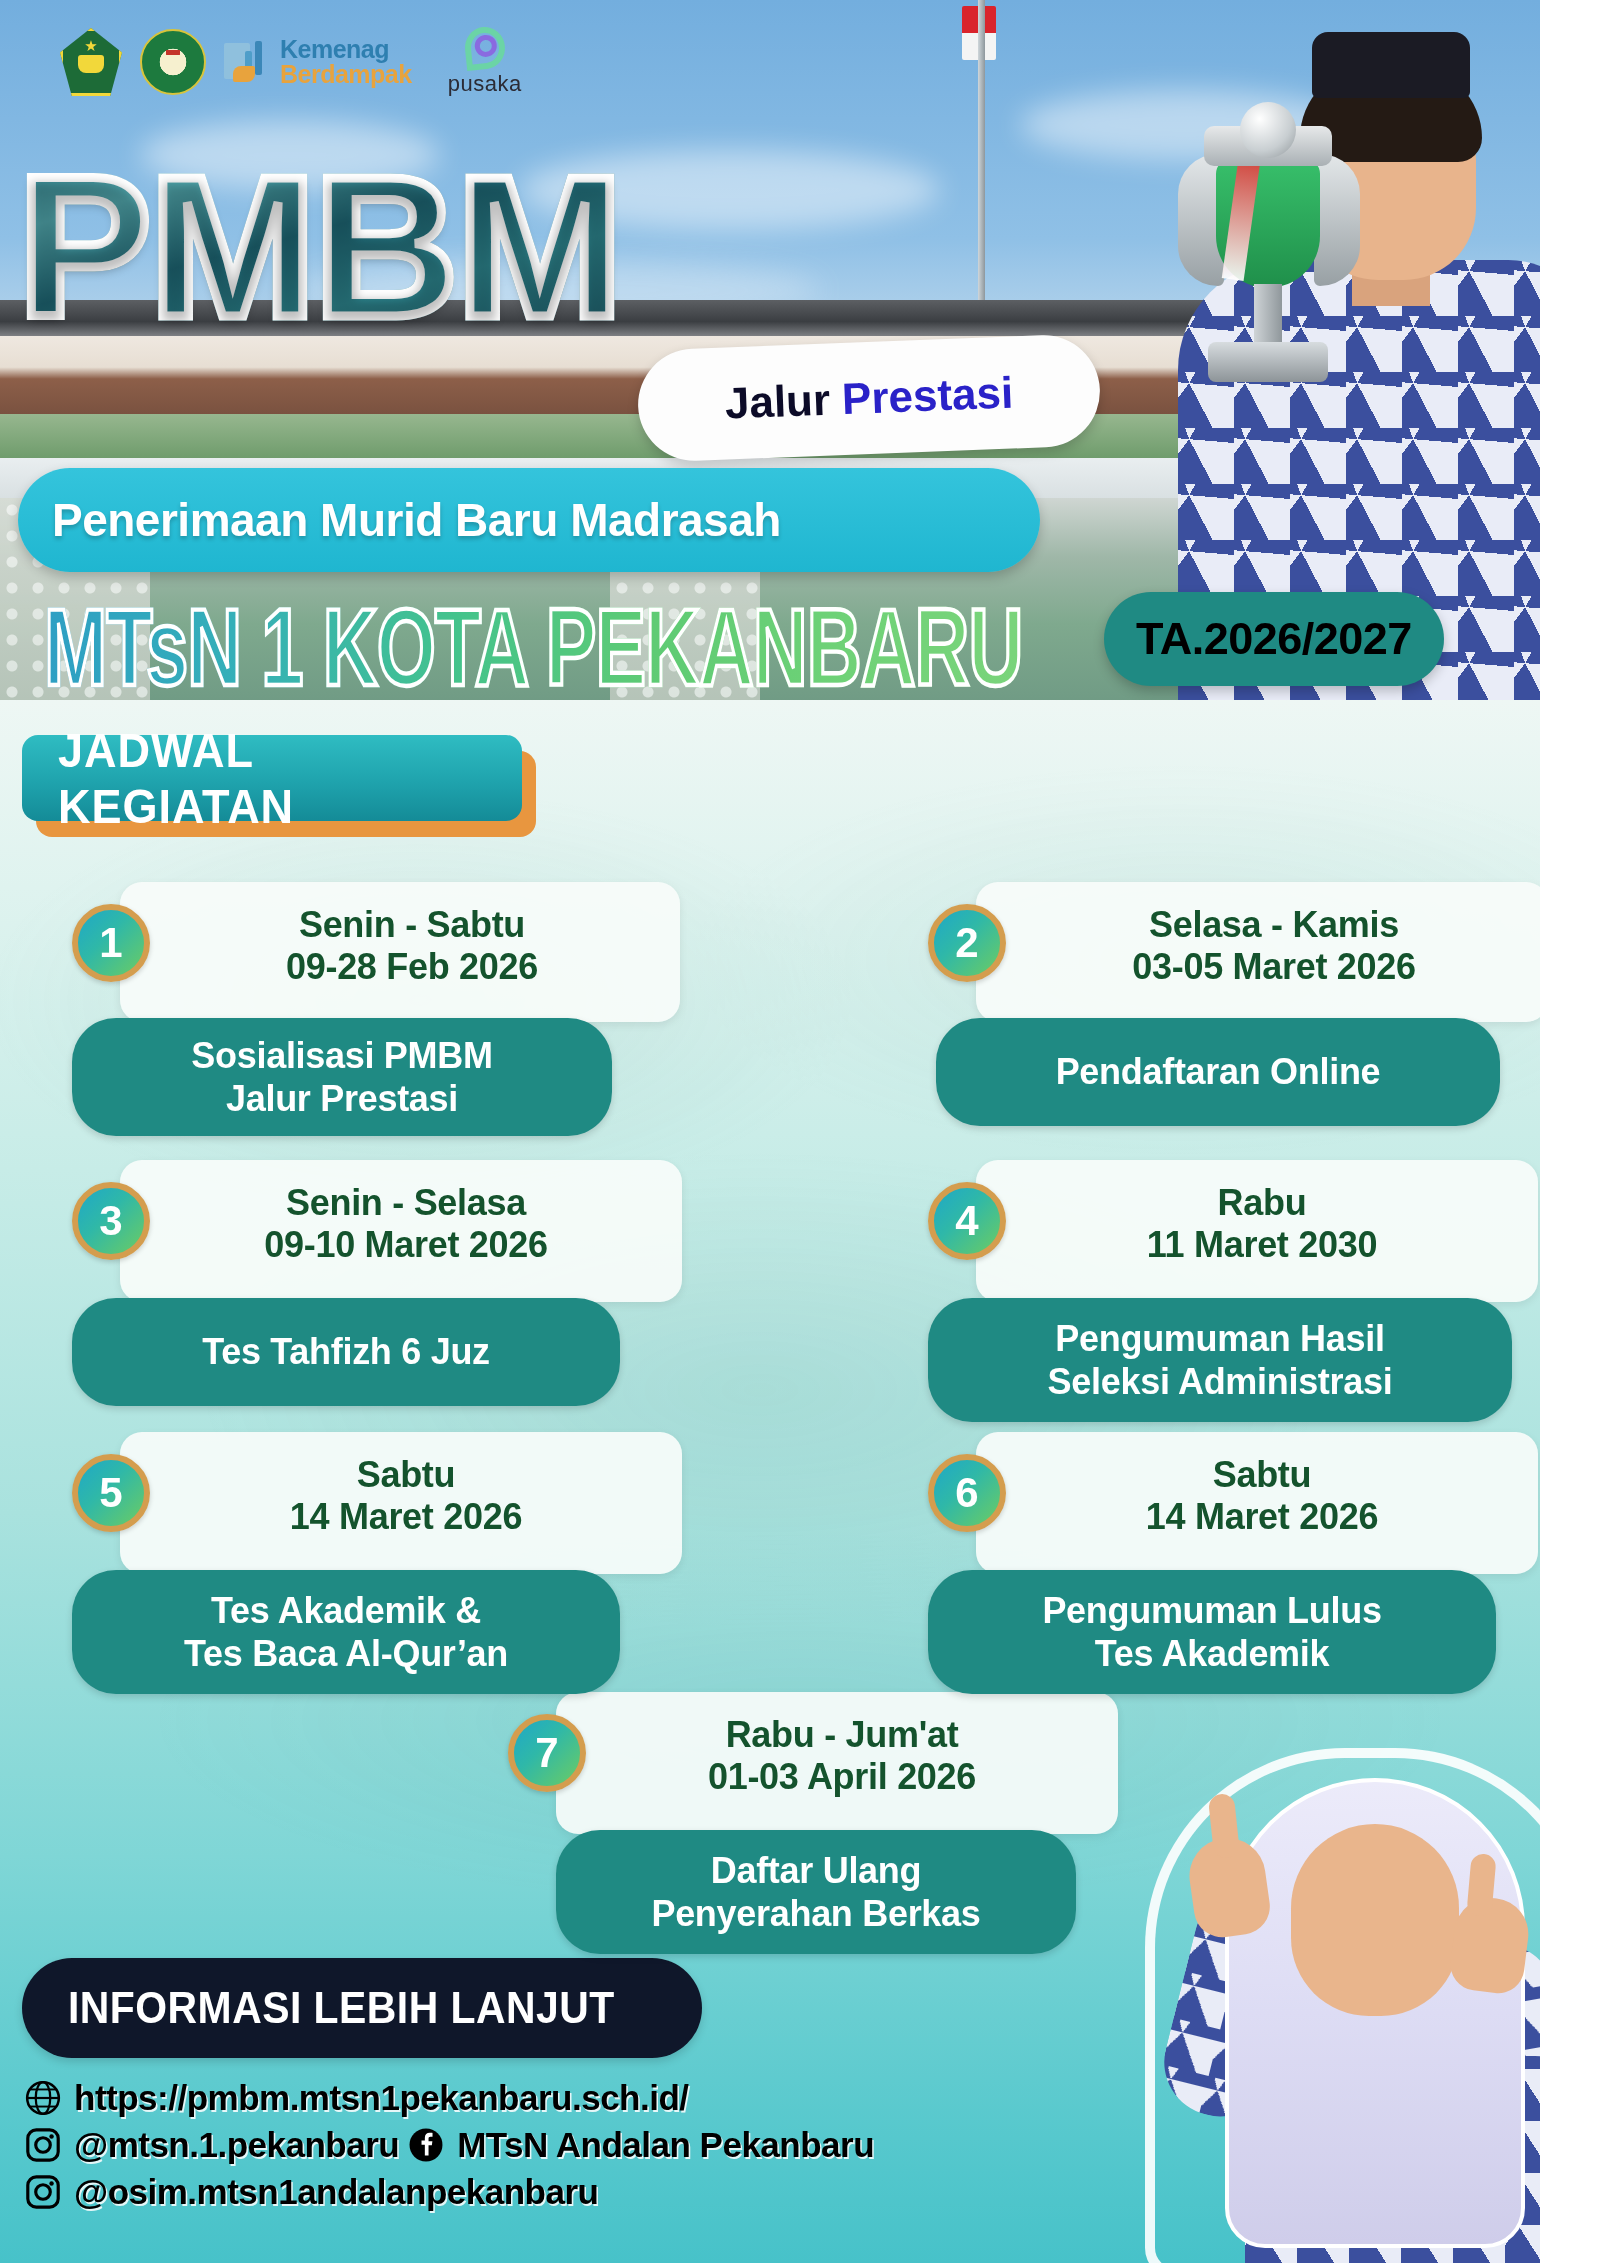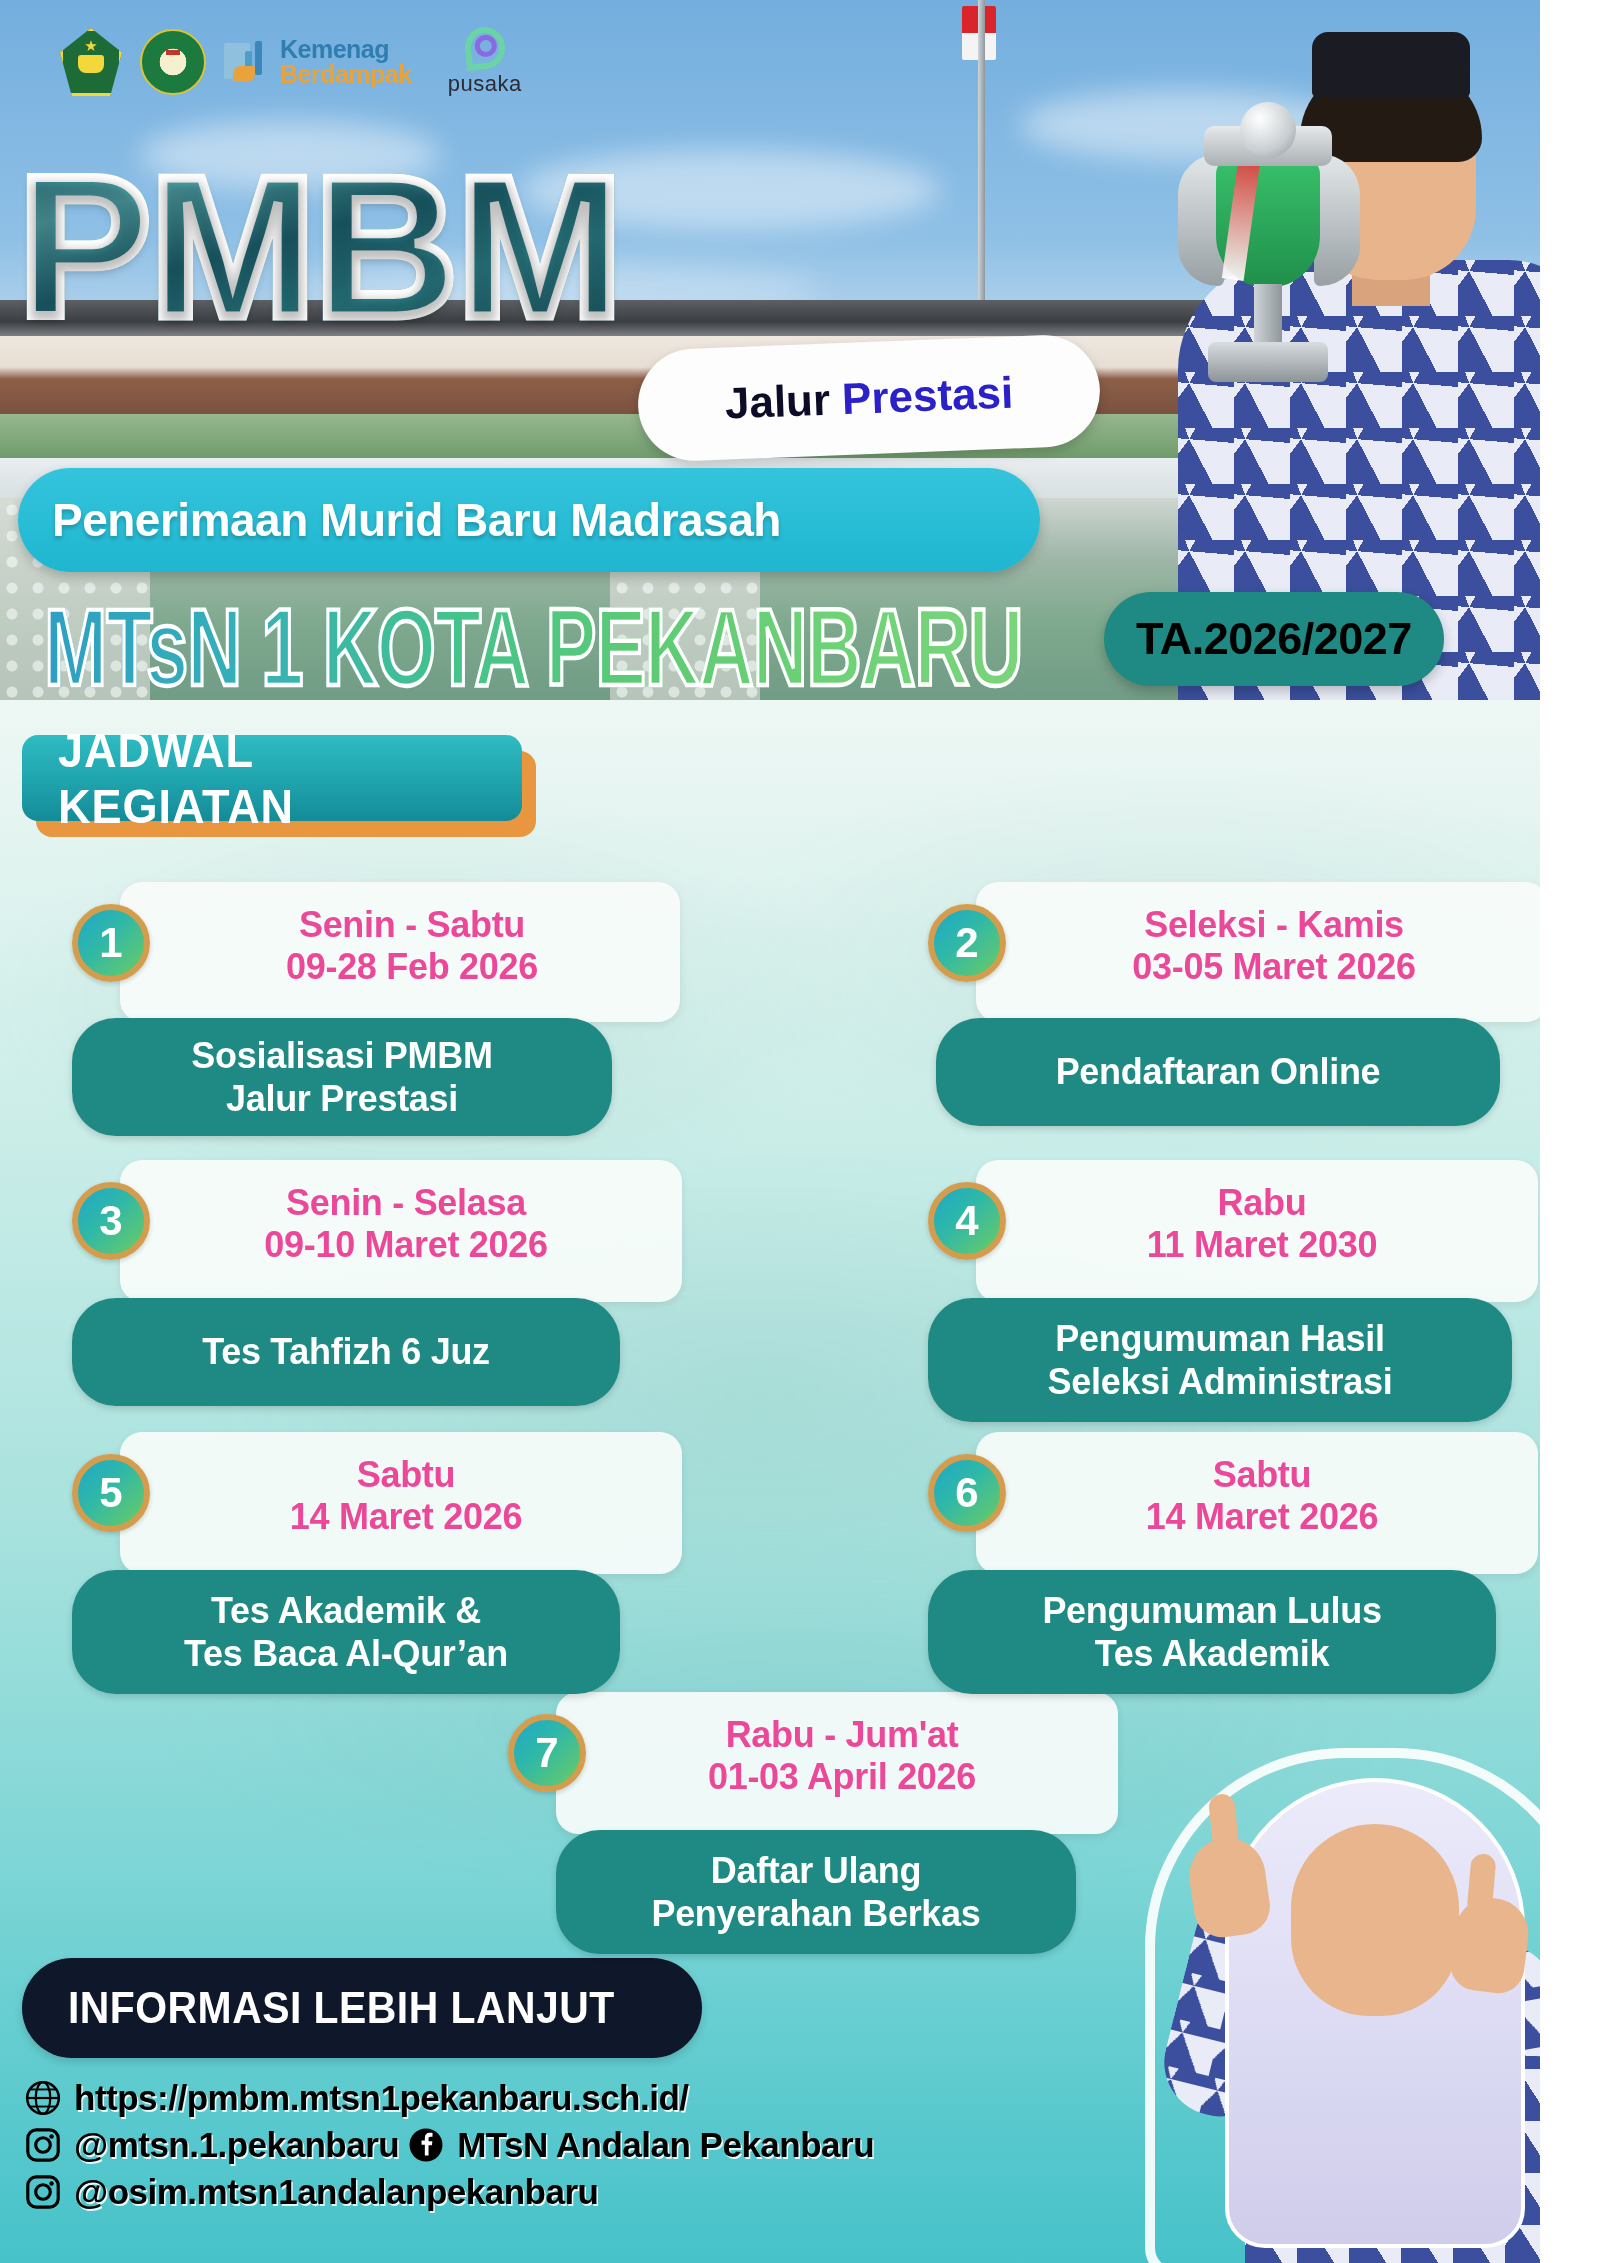--- a/index.html
+++ b/index.html
@@ -233,21 +233,21 @@
     position: absolute; left: 0; top: 22px;
     width: 78px; height: 78px; border-radius: 50%;
     background: linear-gradient(135deg,#1fa8c8 0%, #2fb8a8 42%, #6ccc63 100%);
     border: 6px solid #d49d4e;
     display: flex; align-items: center; justify-content: center;
     z-index: 3;
     box-shadow: 0 2px 5px rgba(0,0,0,.18);
   }
   .item .num span { color: #fff; font-size: 42px; font-weight: 700; line-height: 1; }
   .item .date {
-    position: absolute; color: #ec4899; text-align: center;
+    position: absolute; color: #14532d; text-align: center;
     font-size: 36px; font-weight: 700; line-height: 1.18; letter-spacing: -.3px;
     z-index: 2;
   }
   .item .label {
     position: absolute;
     background: #1f8a83; border-radius: 44px;
     display: flex; align-items: center; justify-content: center;
     color: #fff; text-align: center;
     font-size: 36px; font-weight: 700; line-height: 1.2; letter-spacing: -.3px;
     box-shadow: 0 3px 7px rgba(0,0,0,.15);
@@ -497,21 +497,21 @@
       </div>
     </div>
   </div>
 
   <div class="item" style="left:928px; top:882px; width:640px; height:270px;">
     <div class="card" style="width:572px; height:140px;"></div>
     <div class="num">
         <span>2</span>
       </div>
     <div class="date" style="left:120px; top:22px; width:452px;">
-      <div>Seleksi - Kamis</div>
+      <div>Selasa - Kamis</div>
       <div>03-05 Maret 2026</div>
     </div>
     <div class="label" style="left:8px; top:136px; width:564px; height:108px;">
       <div>
         <div>Pendaftaran Online</div>
       </div>
     </div>
   </div>
 
   <div class="item" style="left:72px; top:1160px; width:640px; height:270px;">

